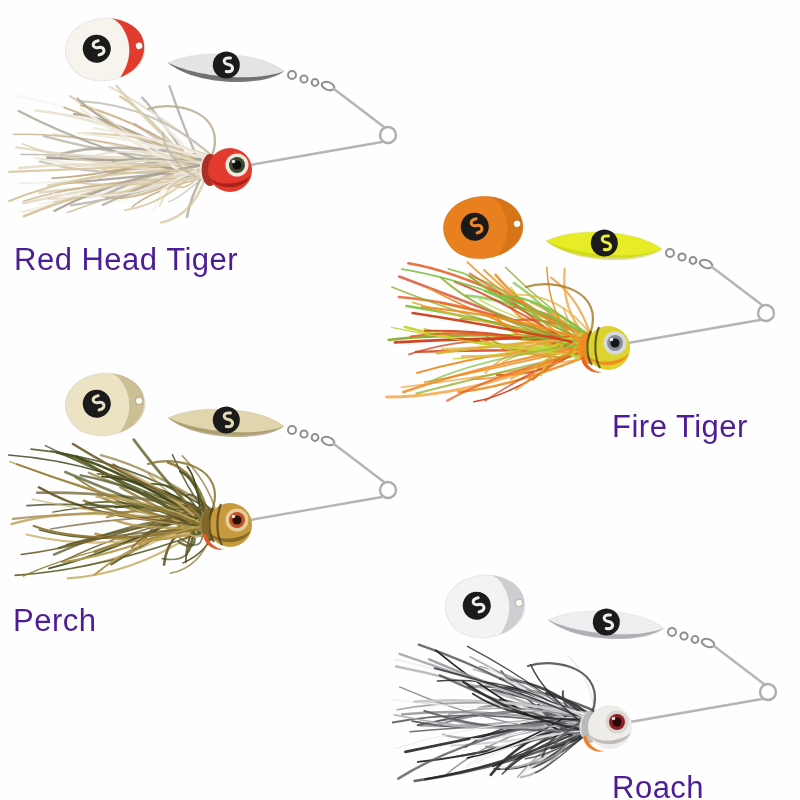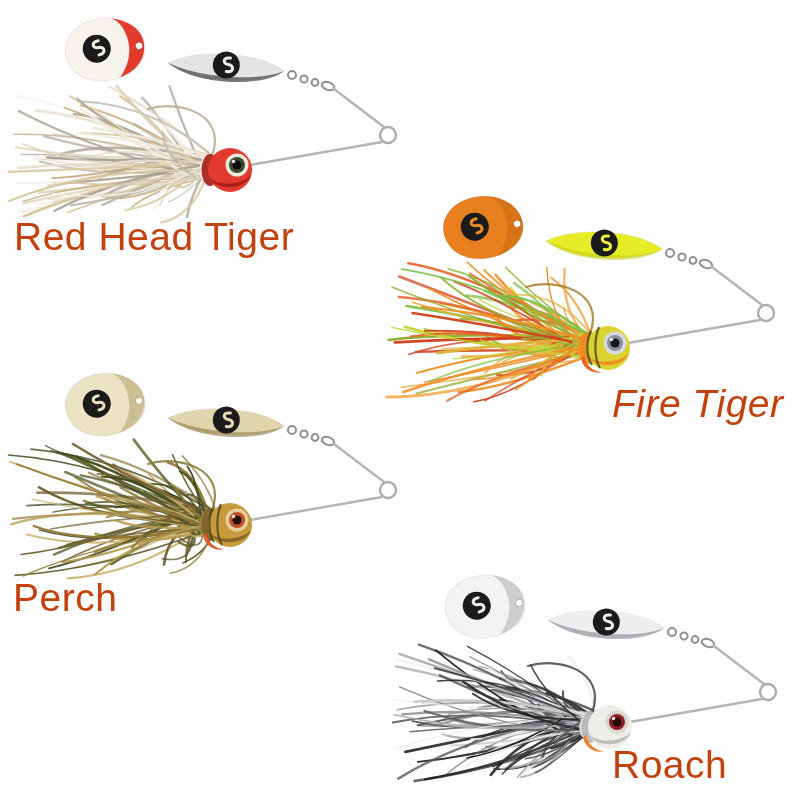--- a/index.html
+++ b/index.html
@@ -9,25 +9,25 @@
     font-family:"Liberation Sans", sans-serif;
   }
   .stage{position:absolute;inset:0;}
   .lure{position:absolute;width:410px;height:232px;}
   .lure svg{width:100%;height:100%;display:block;pointer-events:none;}
   .lure-1{left:0px;top:8px;}
   .lure-2{left:378px;top:186px;}
   .lure-3{left:0px;top:363px;}
   .lure-4{left:380px;top:565px;}
   .lure-label{
-    position:absolute;color:#c2410c;font-size:39px;line-height:1.05;
-    letter-spacing:0.5px;white-space:nowrap;
+    position:absolute;color:#4c1d95;font-size:31px;line-height:1.05;
+    letter-spacing:0.5px;white-space:nowrap;margin-top:27px;
   }
   .label-1{left:14px;top:217px;}
-  .label-2{left:612px;top:384px;font-style:italic;}
+  .label-2{left:612px;top:384px;}
   .label-3{left:13px;top:578px;}
   .label-4{left:612px;top:745px;}
 </style>
 </head>
 <body style="background: rgb(254, 254, 254);">
 
 <div class="stage">
 
   <div class="lure lure-1">
     <svg viewBox="0 0 410 232">

